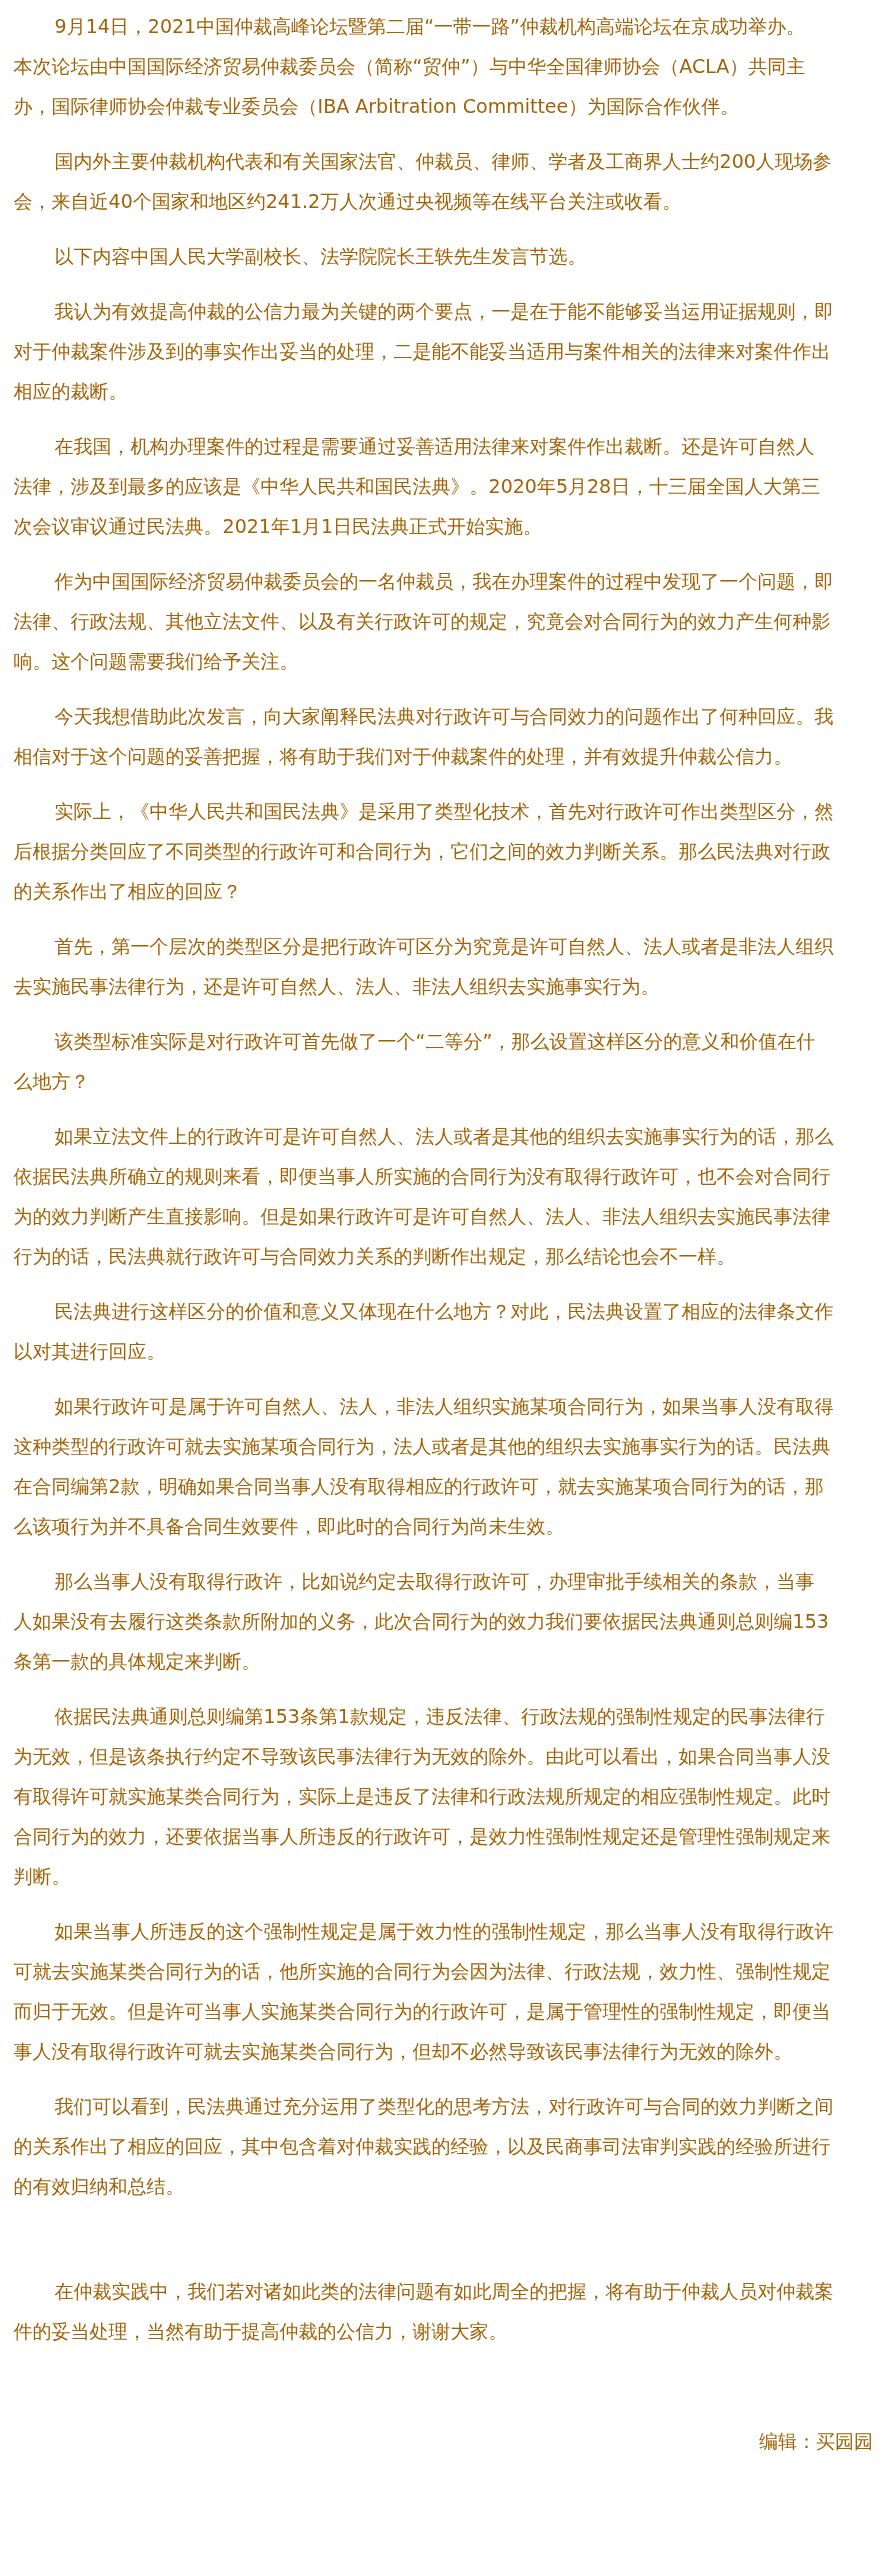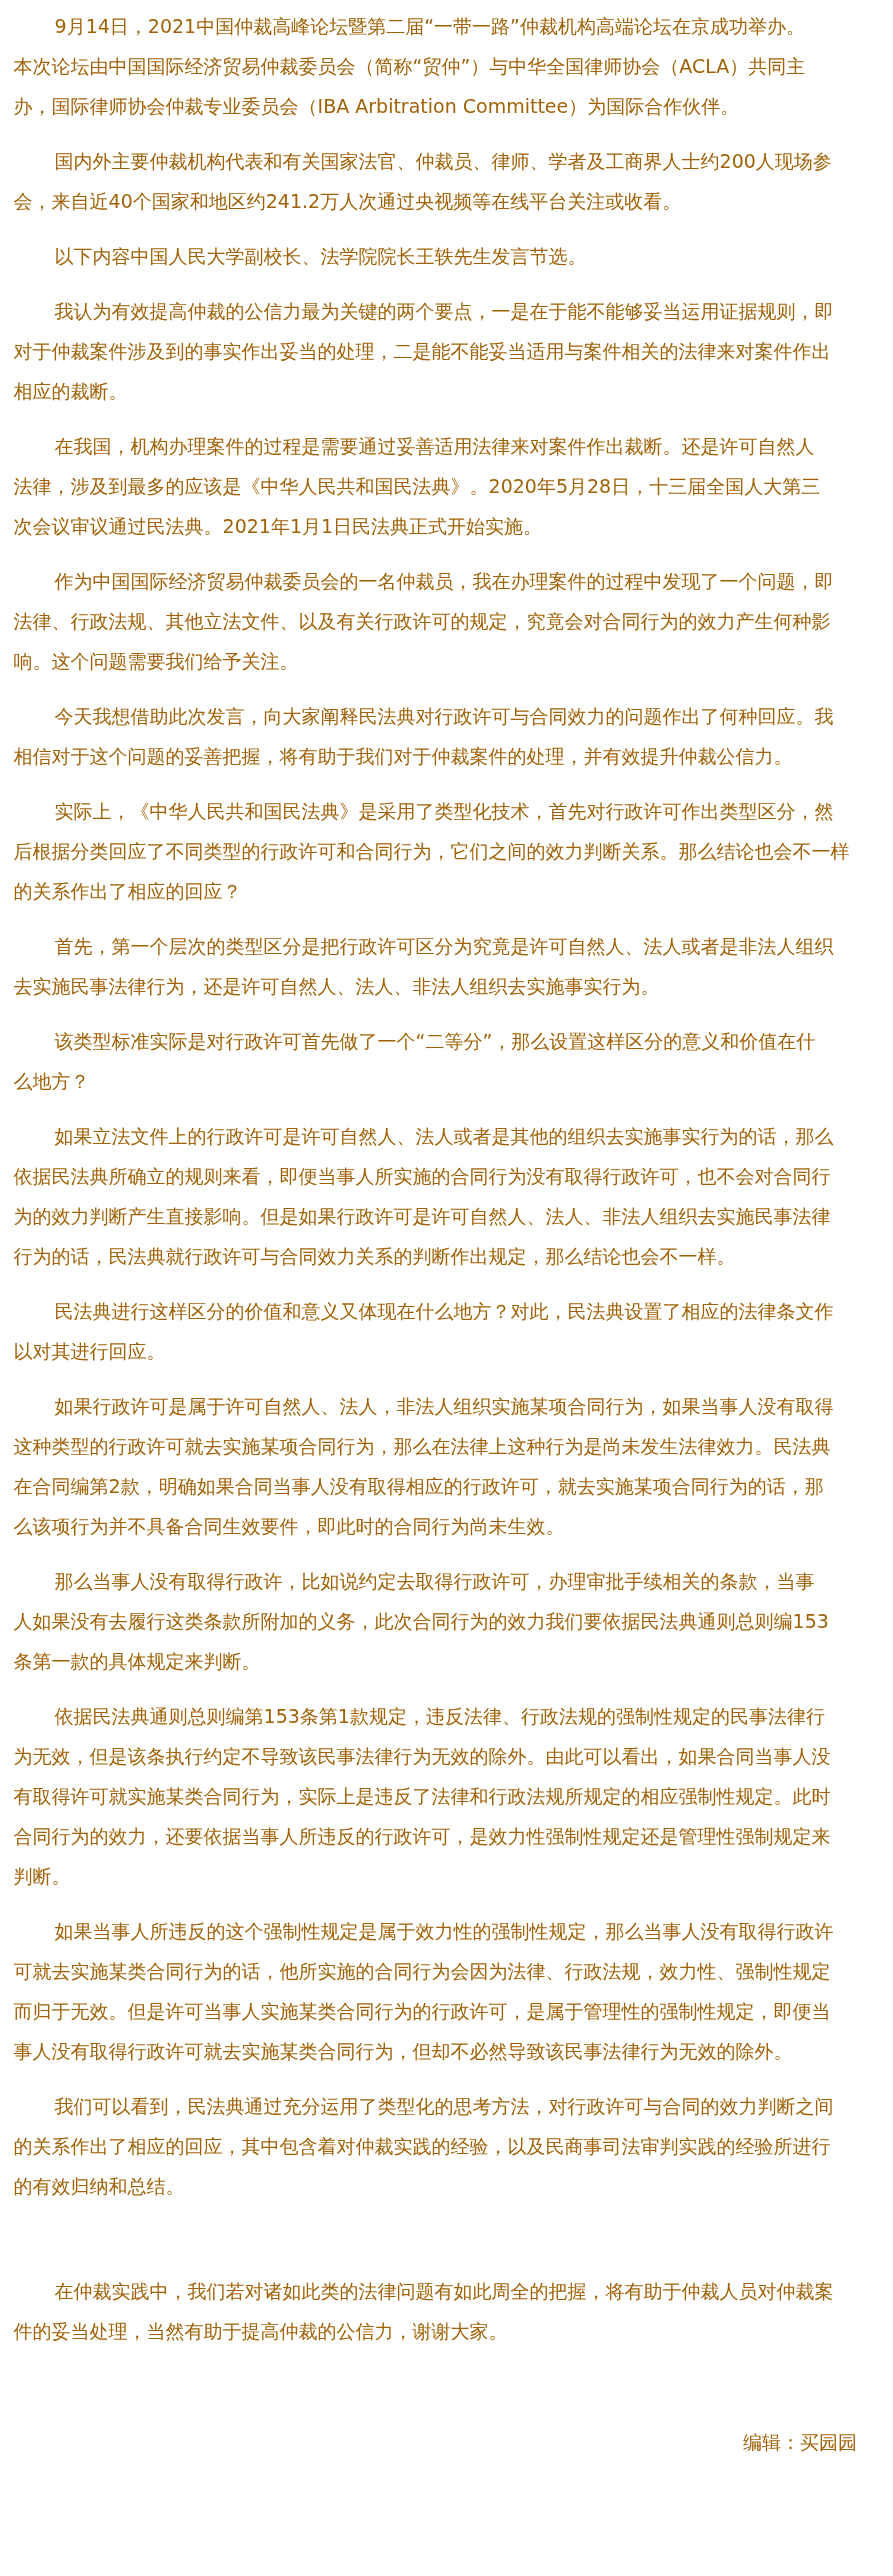--- a/index.html
+++ b/index.html
@@ -38,21 +38,21 @@
     height: 40px;
     margin: 0 0 15px 0;
   }
   .spacer.short {
     height: 35px;
   }
   .editor {
     text-align: right;
     height: 40px;
     line-height: 40px;
-    margin: 16px;
+    margin: 0;
     padding-right: 0;
   }
 </style>
 </head>
 <body>
 
 <div class="article">
 
   <p class="para">
     <span class="line first">9月14日，2021中国仲裁高峰论坛暨第二届“一带一路”仲裁机构高端论坛在京成功举办。</span>
@@ -87,21 +87,21 @@
     <span class="line">响。这个问题需要我们给予关注。</span>
   </p>
 
   <p class="para">
     <span class="line first">今天我想借助此次发言，向大家阐释民法典对行政许可与合同效力的问题作出了何种回应。我</span>
     <span class="line">相信对于这个问题的妥善把握，将有助于我们对于仲裁案件的处理，并有效提升仲裁公信力。</span>
   </p>
 
   <p class="para">
     <span class="line first">实际上，《中华人民共和国民法典》是采用了类型化技术，首先对行政许可作出类型区分，然</span>
-    <span class="line">后根据分类回应了不同类型的行政许可和合同行为，它们之间的效力判断关系。那么结论也会不一样</span>
+    <span class="line">后根据分类回应了不同类型的行政许可和合同行为，它们之间的效力判断关系。那么民法典对行政</span>
     <span class="line">的关系作出了相应的回应？</span>
   </p>
 
   <p class="para">
     <span class="line first">首先，第一个层次的类型区分是把行政许可区分为究竟是许可自然人、法人或者是非法人组织</span>
     <span class="line">去实施民事法律行为，还是许可自然人、法人、非法人组织去实施事实行为。</span>
   </p>
 
   <p class="para">
     <span class="line first">该类型标准实际是对行政许可首先做了一个“二等分”，那么设置这样区分的意义和价值在什</span>
@@ -116,21 +116,21 @@
   </p>
 
 
   <p class="para">
     <span class="line first">民法典进行这样区分的价值和意义又体现在什么地方？对此，民法典设置了相应的法律条文作</span>
     <span class="line">以对其进行回应。</span>
   </p>
 
   <p class="para">
     <span class="line first">如果行政许可是属于许可自然人、法人，非法人组织实施某项合同行为，如果当事人没有取得</span>
-    <span class="line">这种类型的行政许可就去实施某项合同行为，那么在法律上这种行为是尚未发生法律效力。民法典</span>
+    <span class="line">这种类型的行政许可就去实施某项合同行为，法人或者是其他的组织去实施事实行为的话。民法典</span>
     <span class="line">在合同编第2款，明确如果合同当事人没有取得相应的行政许可，就去实施某项合同行为的话，那</span>
     <span class="line">么该项行为并不具备合同生效要件，即此时的合同行为尚未生效。</span>
   </p>
 
   <p class="para">
     <span class="line first">那么当事人没有取得行政许，比如说约定去取得行政许可，办理审批手续相关的条款，当事</span>
     <span class="line">人如果没有去履行这类条款所附加的义务，此次合同行为的效力我们要依据民法典通则总则编153</span>
     <span class="line">条第一款的具体规定来判断。</span>
   </p>
 

